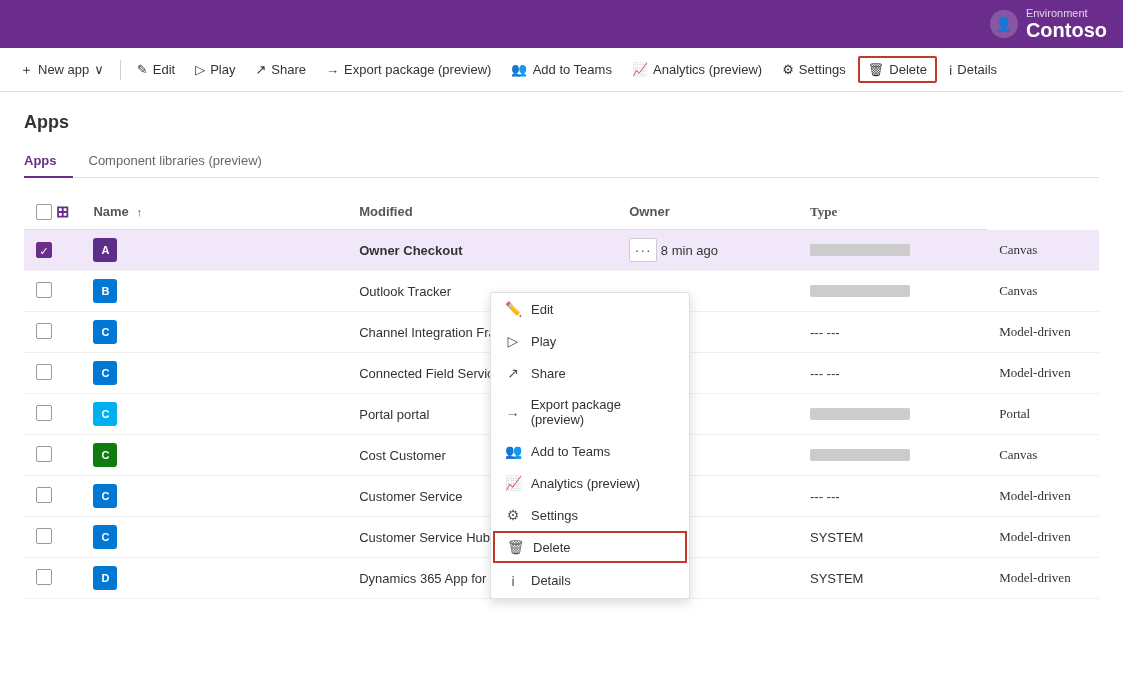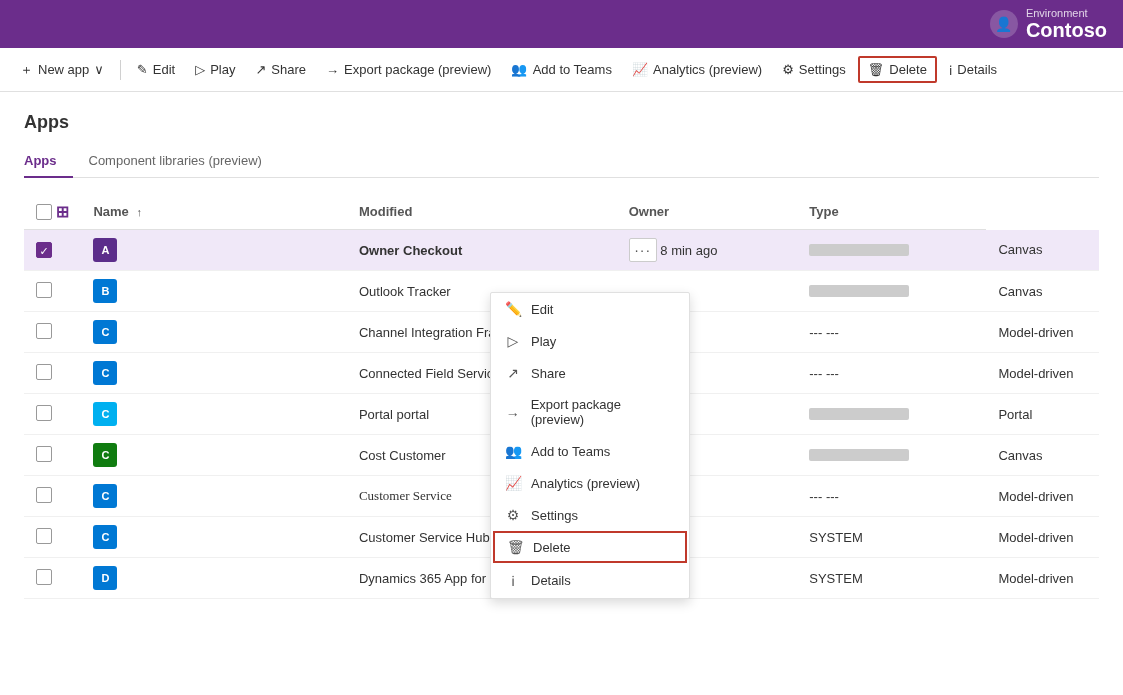--- a/index.html
+++ b/index.html
@@ -94,21 +94,21 @@
       border-bottom: 1px solid #f0f0f0;
       vertical-align: middle;
     }
     .app-table tr.selected td { background: #f0e8f8; }
 
     .col-check { width: 40px; }
     .col-icon { width: 36px; }
     .col-name { width: 300px; }
     .col-modified { width: 200px; }
     .col-owner { width: 200px; }
-    .col-type { width: 120px; }
+    .col-type { width: 120px; font-family: Liberation Serif, serif; }
 
     .row-checkbox {
       width: 16px; height: 16px;
       border: 1px solid #999;
       border-radius: 2px;
       display: inline-block;
       cursor: pointer;
     }
     .row-checkbox.checked {
       background: #6b2d8b;
@@ -317,21 +317,21 @@
           <td class="col-check"><div class="row-checkbox"></div></td>
           <td class="col-icon"><div class="app-icon" style="background:#107c10">C</div></td>
           <td class="col-name" style="font-weight: normal;">Cost Customer</td>
           <td class="col-modified"></td>
           <td class="col-owner"><span class="blurred-text">••••••••••</span></td>
           <td class="col-type">Canvas</td>
         </tr>
         <tr>
           <td class="col-check"><div class="row-checkbox"></div></td>
           <td class="col-icon"><div class="app-icon" style="background:#0078d4">C</div></td>
-          <td class="col-name" style="font-weight: normal; font-family: Liberation Serif, serif;">Customer Service</td>
+          <td class="col-name" style="font-weight: normal;">Customer Service</td>
           <td class="col-modified"></td>
           <td class="col-owner">--- ---</td>
           <td class="col-type">Model-driven</td>
         </tr>
         <tr>
           <td class="col-check"><div class="row-checkbox"></div></td>
           <td class="col-icon"><div class="app-icon" style="background:#0078d4">C</div></td>
           <td class="col-name" style="font-weight: normal;">Customer Service Hub</td>
           <td class="col-modified"></td>
           <td class="col-owner">SYSTEM</td>

